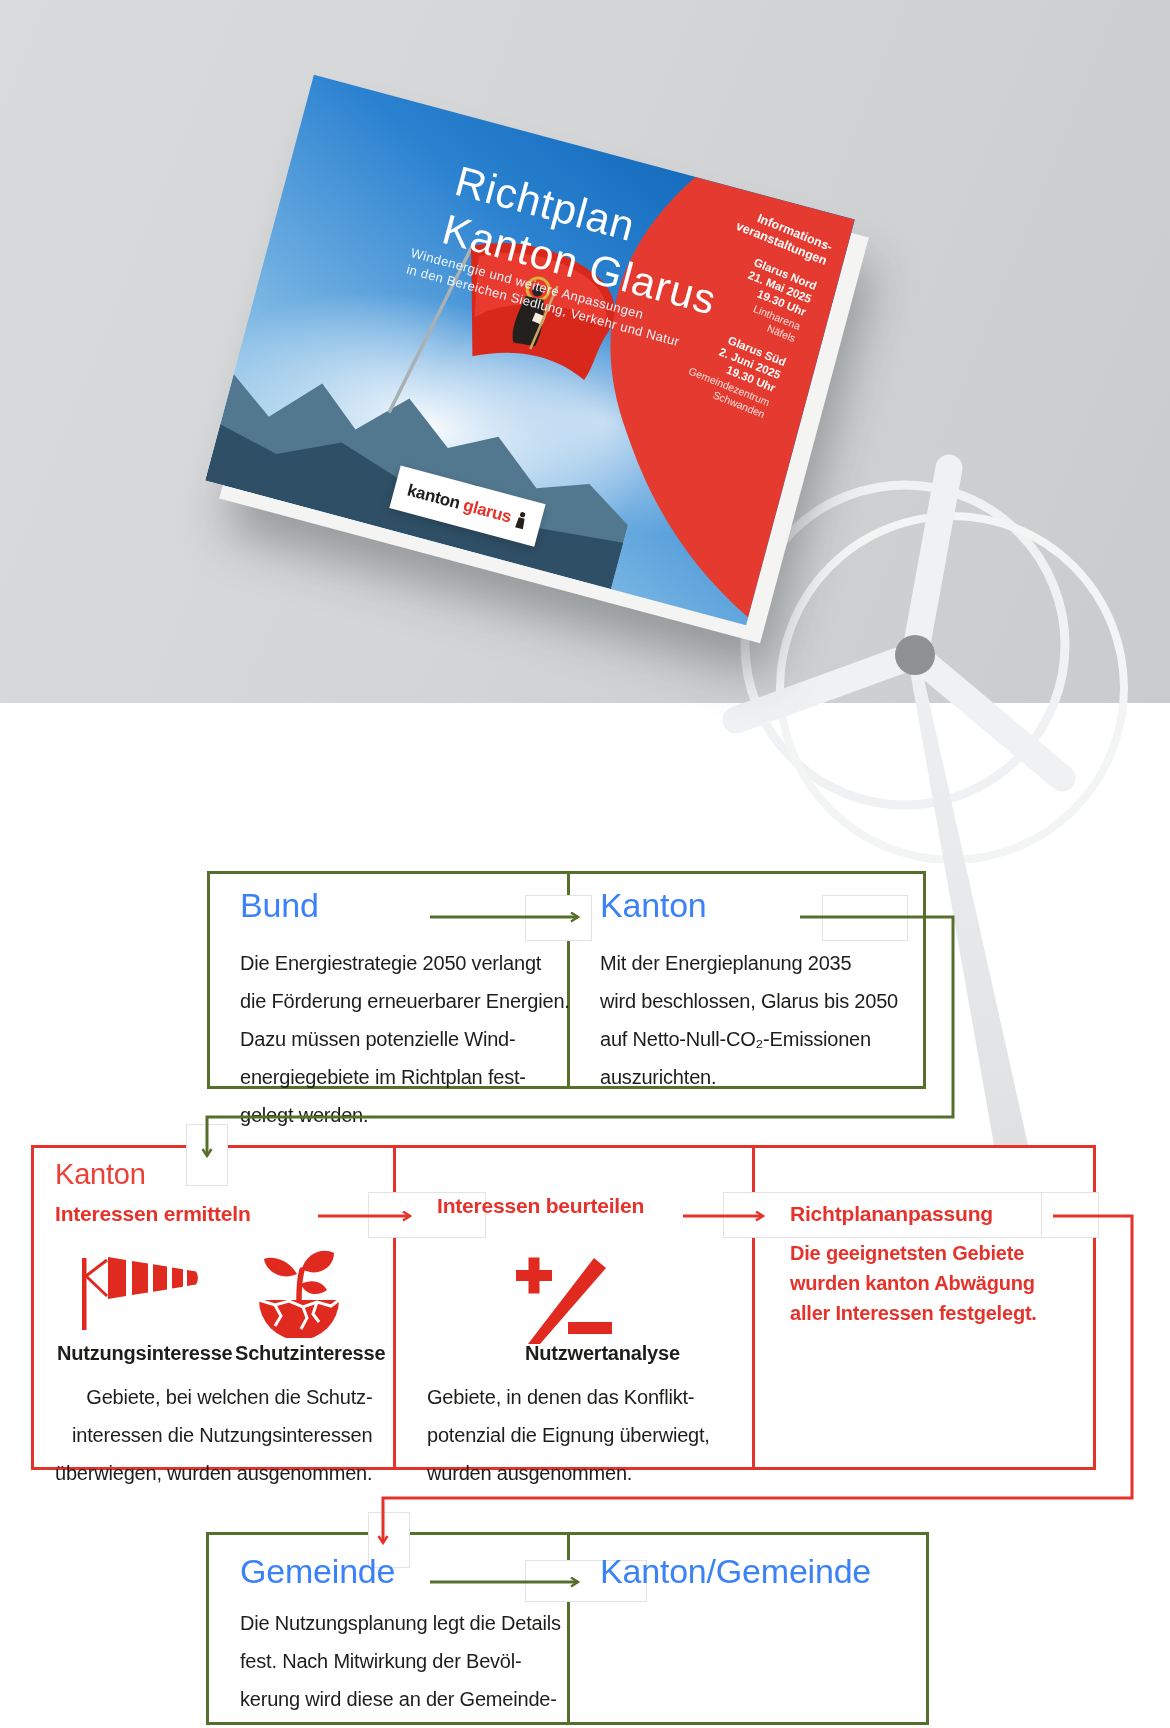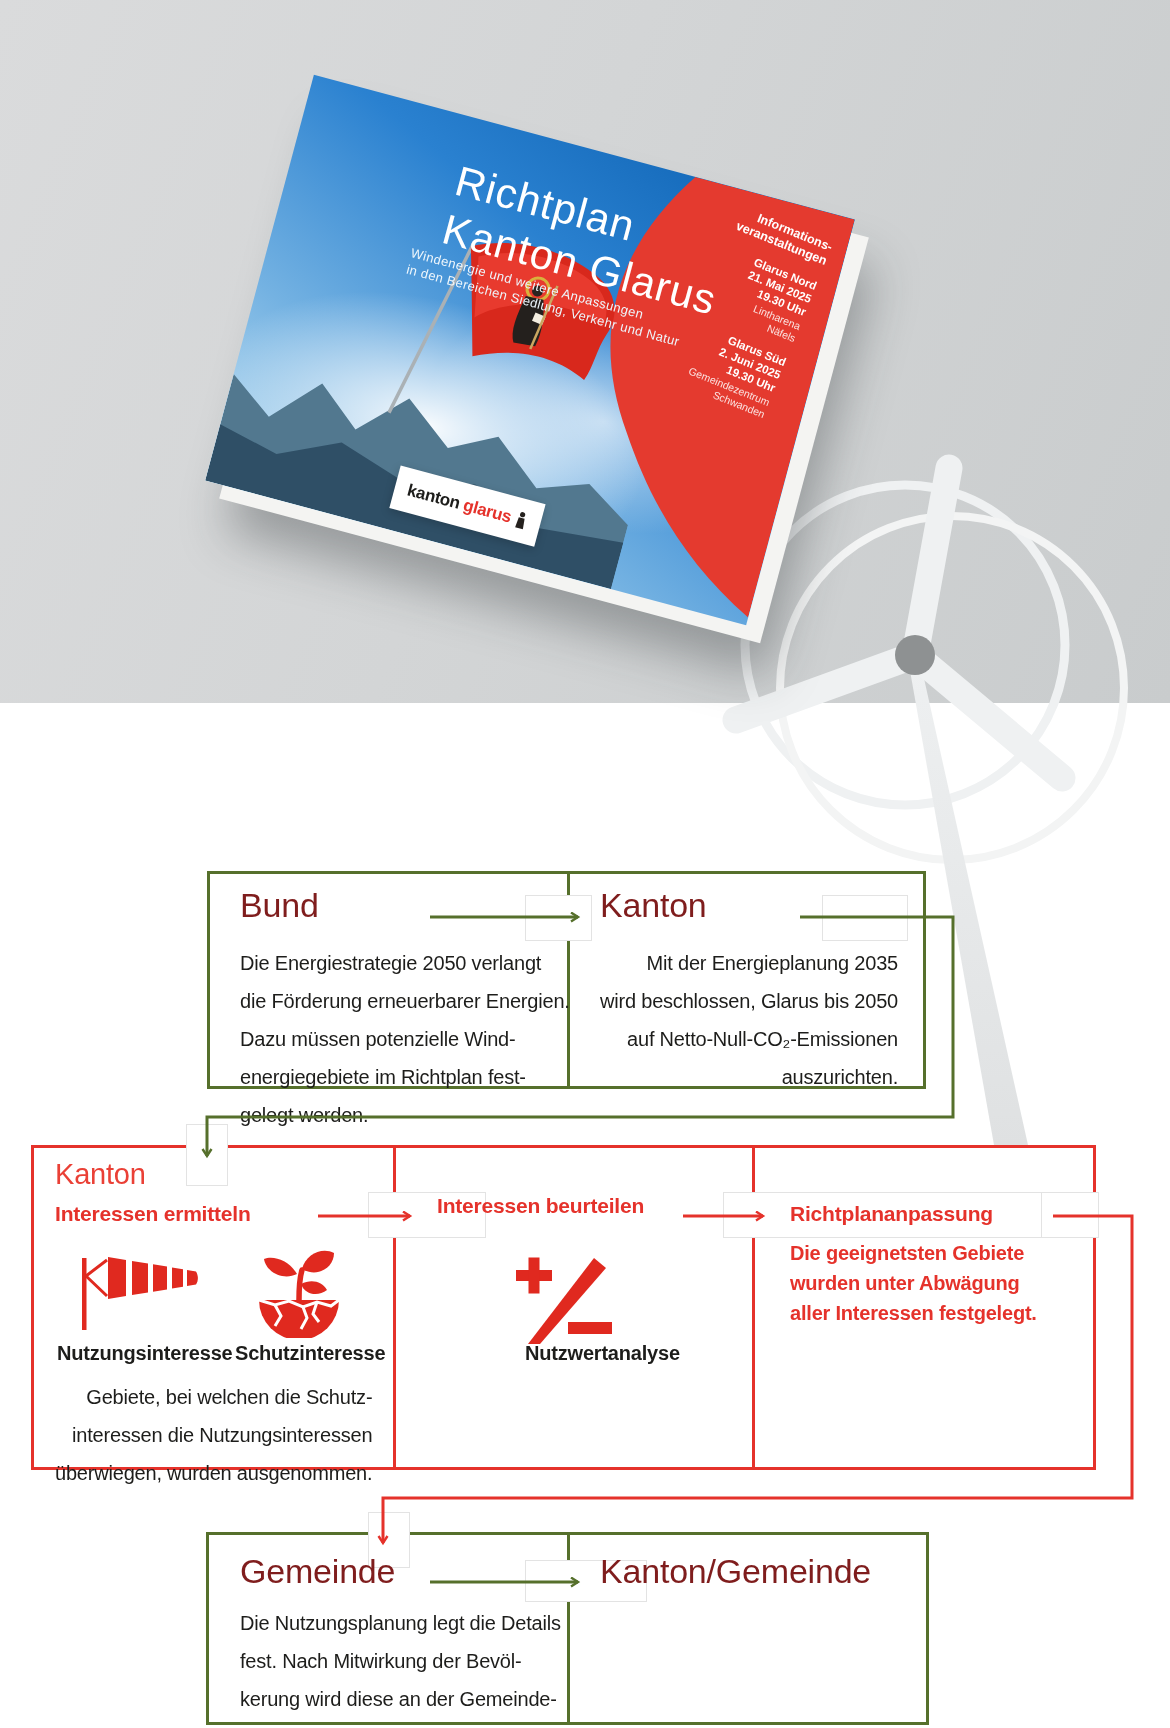--- a/index.html
+++ b/index.html
@@ -35,21 +35,21 @@
     display:flex;align-items:center;justify-content:center;gap:4px;box-shadow:0 3px 10px rgba(0,0,0,.18);}
   .logo-black{font-weight:bold;font-size:17px;color:#1d1d1b;letter-spacing:-.3px;}
   .logo-red{font-weight:bold;font-size:17px;color:#e5322b;letter-spacing:-.3px;}
 
   
   .gbox{border:3px solid #56702c;background:#fff;box-sizing:border-box;}
   .rbox{border:3px solid #e5322b;background:#fff;box-sizing:border-box;}
   .gdiv{width:3px;background:#56702c;}
   .rdiv{width:3px;background:#e5322b;}
   .tag{background:#fff;border:1px solid #e3e3e3;box-sizing:border-box;}
-  .g-title{font-size:34px;font-weight:400;color:#7f1d1d;letter-spacing:-.2px;white-space:pre;}
+  .g-title{font-size:34px;font-weight:400;color:#3b82f6;letter-spacing:-.2px;white-space:pre;}
   .body{font-size:20px;line-height:38px;letter-spacing:-.2px;white-space:pre;color:#1d1d1b;}
   .r-title{font-size:29px;font-weight:400;color:#ea4036;letter-spacing:-.2px;white-space:pre;}
   .r-head{font-size:21px;font-weight:bold;color:#e5322b;letter-spacing:-.2px;white-space:pre;}
   .r-body{font-size:20px;line-height:30px;font-weight:bold;color:#e5322b;letter-spacing:-.2px;white-space:pre;}
   .b-label{font-size:20px;font-weight:bold;color:#1d1d1b;letter-spacing:-.2px;white-space:pre;}
   .overlay{left:0;top:0;width:1170px;height:1728px;pointer-events:none;}
 </style>
 </head>
 <body>
 
@@ -141,31 +141,31 @@
   <div class="abs tag" style="left:525px;top:1560px;width:122px;height:42px;"></div>
   <div class="abs tag" style="left:368px;top:1512px;width:42px;height:56px;"></div>
 
   <div class="abs g-title" style="left:240px;top:886px;">Bund</div>
   <div class="abs body" style="left:240px;top:944px;">Die Energiestrategie 2050 verlangt
 die Förderung erneuerbarer Energien.
 Dazu müssen potenzielle Wind-
 energiegebiete im Richtplan fest-
 gelegt werden.</div>
   <div class="abs g-title" style="left:600px;top:886px;">Kanton</div>
-  <div class="abs body" style="left:600px;top:944px;text-align:right;">Mit der Energieplanung 2035
+  <div class="abs body" style="left:600px;top:944px;">Mit der Energieplanung 2035
 wird beschlossen, Glarus bis 2050
 auf Netto-Null-CO₂-Emissionen
 auszurichten.</div>
 
   <div class="abs r-title" style="left:55px;top:1158px;">Kanton</div>
   <div class="abs r-head" style="left:55px;top:1202px;">Interessen ermitteln</div>
   <div class="abs r-head" style="left:437px;top:1194px;">Interessen beurteilen</div>
   <div class="abs r-head" style="left:790px;top:1202px;text-align:center;">Richtplananpassung</div>
   <div class="abs r-body" style="left:790px;top:1238px;">Die geeignetsten Gebiete
-wurden unter Abwägung
+wurden kanton Abwägung
 aller Interessen festgelegt.</div>
 
   <svg class="abs" style="left:72px;top:1254px;width:130px;height:78px;" viewBox="0 0 130 78">
     <g fill="#e0291f">
       <rect x="10" y="4" width="4.5" height="72"></rect>
       <polygon points="36,3 54,5.9 54,42.1 36,45"></polygon>
       <polygon points="60,6.9 76,9.5 76,38.5 60,41.1"></polygon>
       <polygon points="81,10.3 95,12.6 95,35.4 81,37.7"></polygon>
       <polygon points="100,13.4 111,15.2 111,32.8 100,34.6"></polygon>
       <path d="M115,15.9 L124,17.4 C126.5,21.5 126.5,26.5 124,30.6 L115,32.1 Z"></path>
@@ -193,20 +193,23 @@
       <rect x="56" y="74" width="44" height="12"></rect>
     </g>
   </svg>
 
   <div class="abs b-label" style="left:57px;top:1342px;">Nutzungsinteresse</div>
   <div class="abs b-label" style="left:235px;top:1342px;">Schutzinteresse</div>
   <div class="abs b-label" style="left:497px;top:1342px;margin-left:28px;">Nutzwertanalyse</div>
   <div class="abs body" style="left:55px;top:1378px;text-align:right;">Gebiete, bei welchen die Schutz-
 interessen die Nutzungsinteressen
 überwiegen, wurden ausgenommen.</div>
+  <div class="abs body" style="left:427px;top:1378px;">Gebiete, in denen das Konflikt-
+potenzial die Eignung überwiegt,
+wurden ausgenommen.</div>
 
   <div class="abs g-title" style="left:240px;top:1552px;">Gemeinde</div>
   <div class="abs body" style="left:240px;top:1604px;">Die Nutzungsplanung legt die Details
 fest. Nach Mitwirkung der Bevöl-
 kerung wird diese an der Gemeinde-
 versammlung behandelt.</div>
   <div class="abs g-title" style="left:600px;top:1552px;">Kanton/Gemeinde</div>
 
   <svg class="abs overlay" viewBox="0 0 1170 1728">
     <defs>

